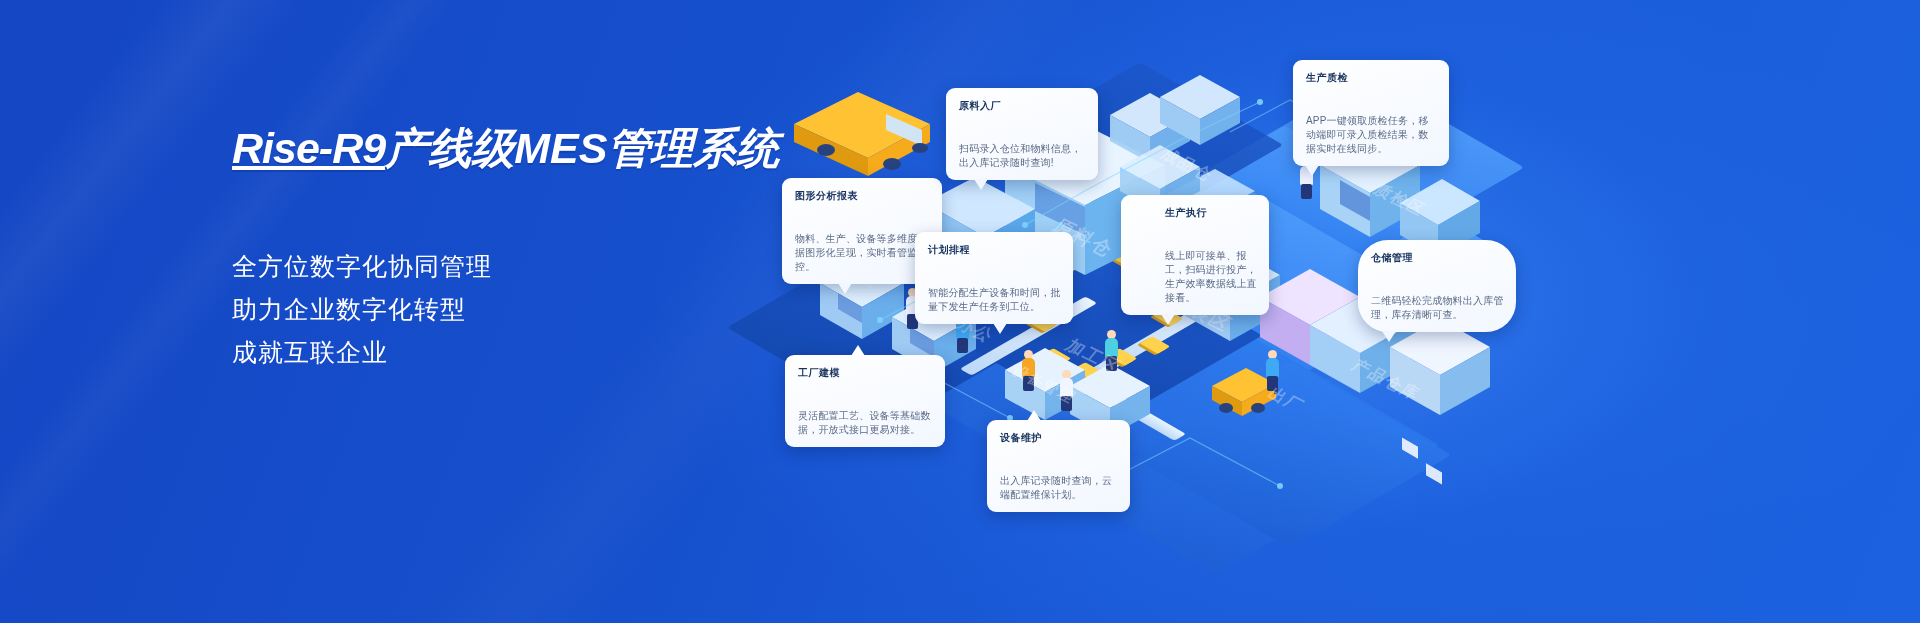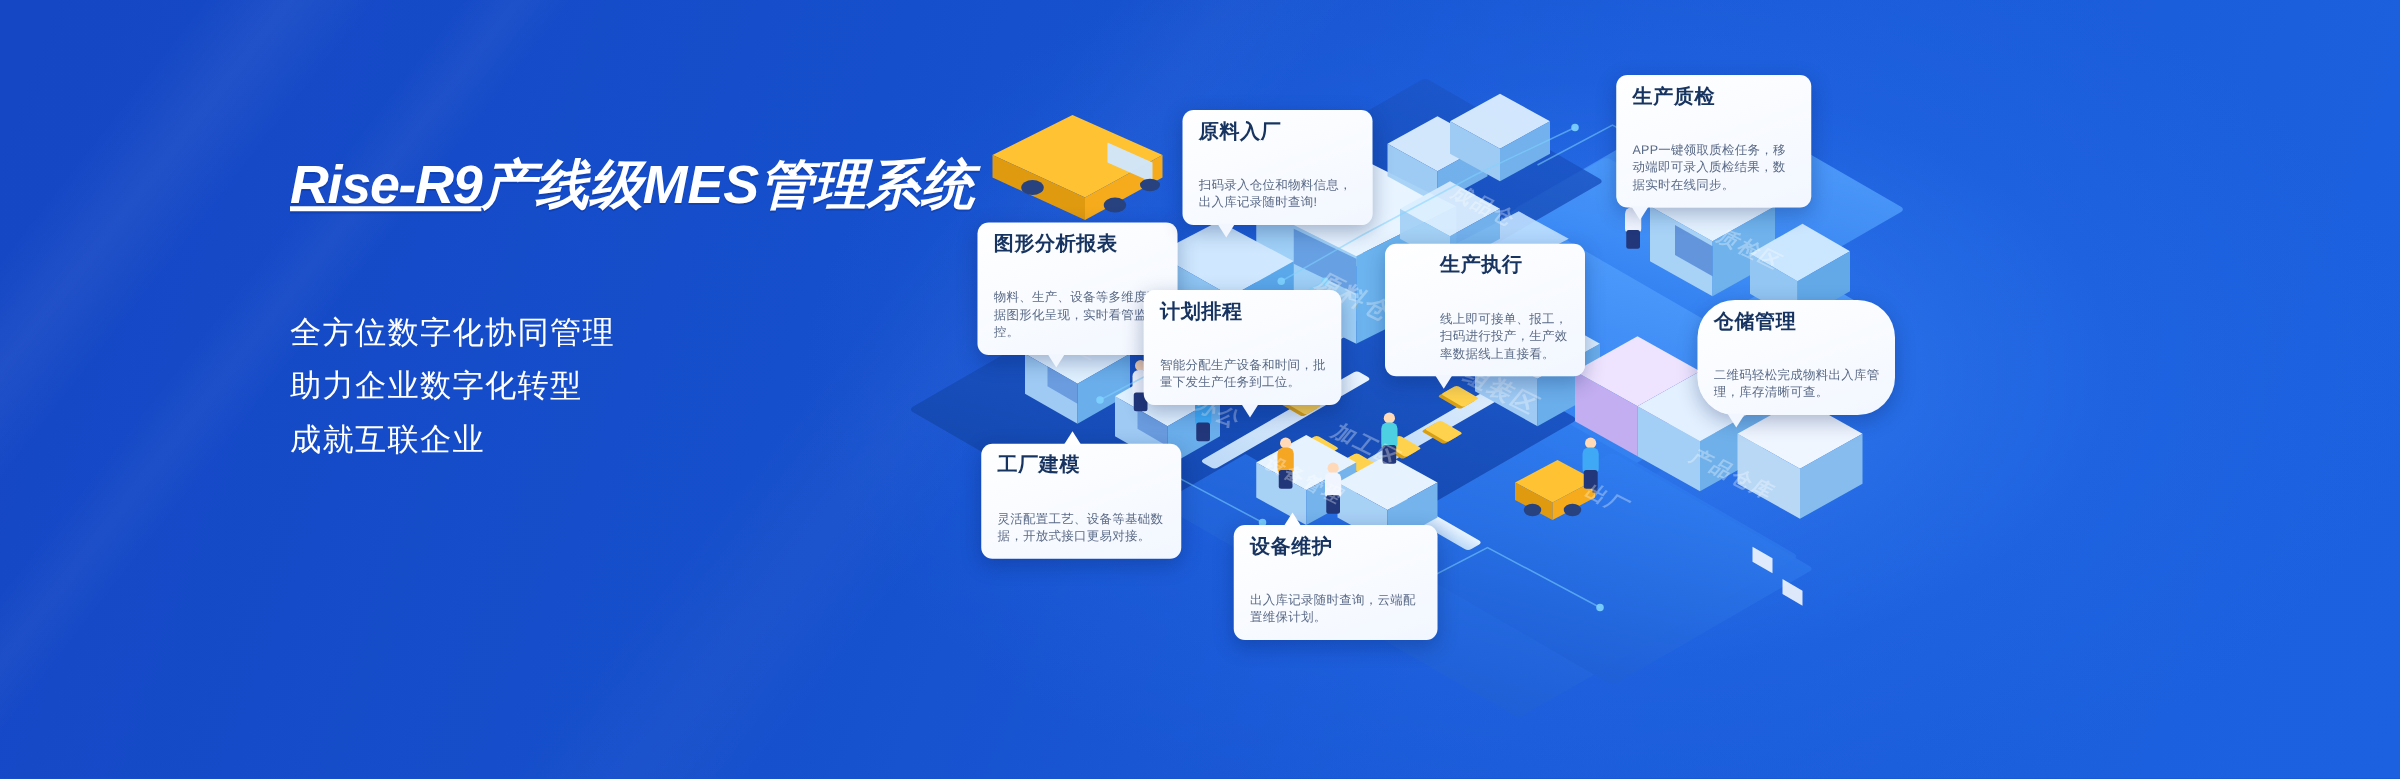--- a/index.html
+++ b/index.html
@@ -72,21 +72,21 @@
 
   
   .card {
     position:absolute;
     background:linear-gradient(160deg,#ffffff 0%,#f2f7ff 100%);
     border-radius:9px;
     box-shadow:0 5px 16px rgba(5,30,90,.30);
     padding:9px 12px 10px 13px;
   }
   .card .t {
-    font-size:16px; font-weight:bold; color:#17335f; line-height:18px;
+    font-size:10px; font-weight:bold; color:#17335f; line-height:18px;
     letter-spacing:.5px; margin-bottom:4px;
   }
   .card .d {
     font-size:10px; color:#5a6a86; line-height:14px; letter-spacing:.2px;margin-top:27px;
   }
   .card .tail {
     position:absolute; width:0; height:0;
     border-left:7px solid transparent; border-right:7px solid transparent;
     border-top:11px solid #f2f7ff;
   }
@@ -334,21 +334,21 @@
       <div class="d">扫码录入仓位和物料信息，出入库记录随时查询!</div>
       <div class="tail" style="left:28px;bottom:-10px;"></div>
     </div>
 
     <div class="card" style="left:533px;top:40px;width:156px;">
       <div class="t">生产质检</div>
       <div class="d">APP一键领取质检任务，移动端即可录入质检结果，数据实时在线同步。</div>
       <div class="tail" style="left:12px;bottom:-10px;"></div>
     </div>
 
-    <div class="card" style="left:348px;top:175px;width:160px;padding-left:44px;">
+    <div class="card" style="left:361px;top:175px;width:148px;padding-left:44px;">
       <div class="t">生产执行</div>
       <div class="d">线上即可接单、报工，扫码进行投产，生产效率数据线上直接看。</div>
       <div class="tail" style="left:40px;bottom:-10px;"></div>
     </div>
 
     <div class="card" style="left:155px;top:212px;width:158px;">
       <div class="t">计划排程</div>
       <div class="d">智能分配生产设备和时间，批量下发生产任务到工位。</div>
       <div class="tail" style="left:78px;bottom:-10px;"></div>
     </div>
@@ -358,20 +358,20 @@
       <div class="d">二维码轻松完成物料出入库管理，库存清晰可查。</div>
       <div class="tail" style="left:24px;bottom:-10px;"></div>
     </div>
 
     <div class="card" style="left:25px;top:335px;width:160px;">
       <div class="t">工厂建模</div>
       <div class="d">灵活配置工艺、设备等基础数据，开放式接口更易对接。</div>
       <div class="tail up" style="left:66px;top:-10px;"></div>
     </div>
 
-    <div class="card" style="left:227px;top:400px;width:163px;">
+    <div class="card" style="left:227px;top:400px;width:143px;">
       <div class="t">设备维护</div>
       <div class="d">出入库记录随时查询，云端配置维保计划。</div>
       <div class="tail up" style="left:40px;top:-10px;"></div>
     </div>
 
   </div>
 </div>
 
 </body></html>

